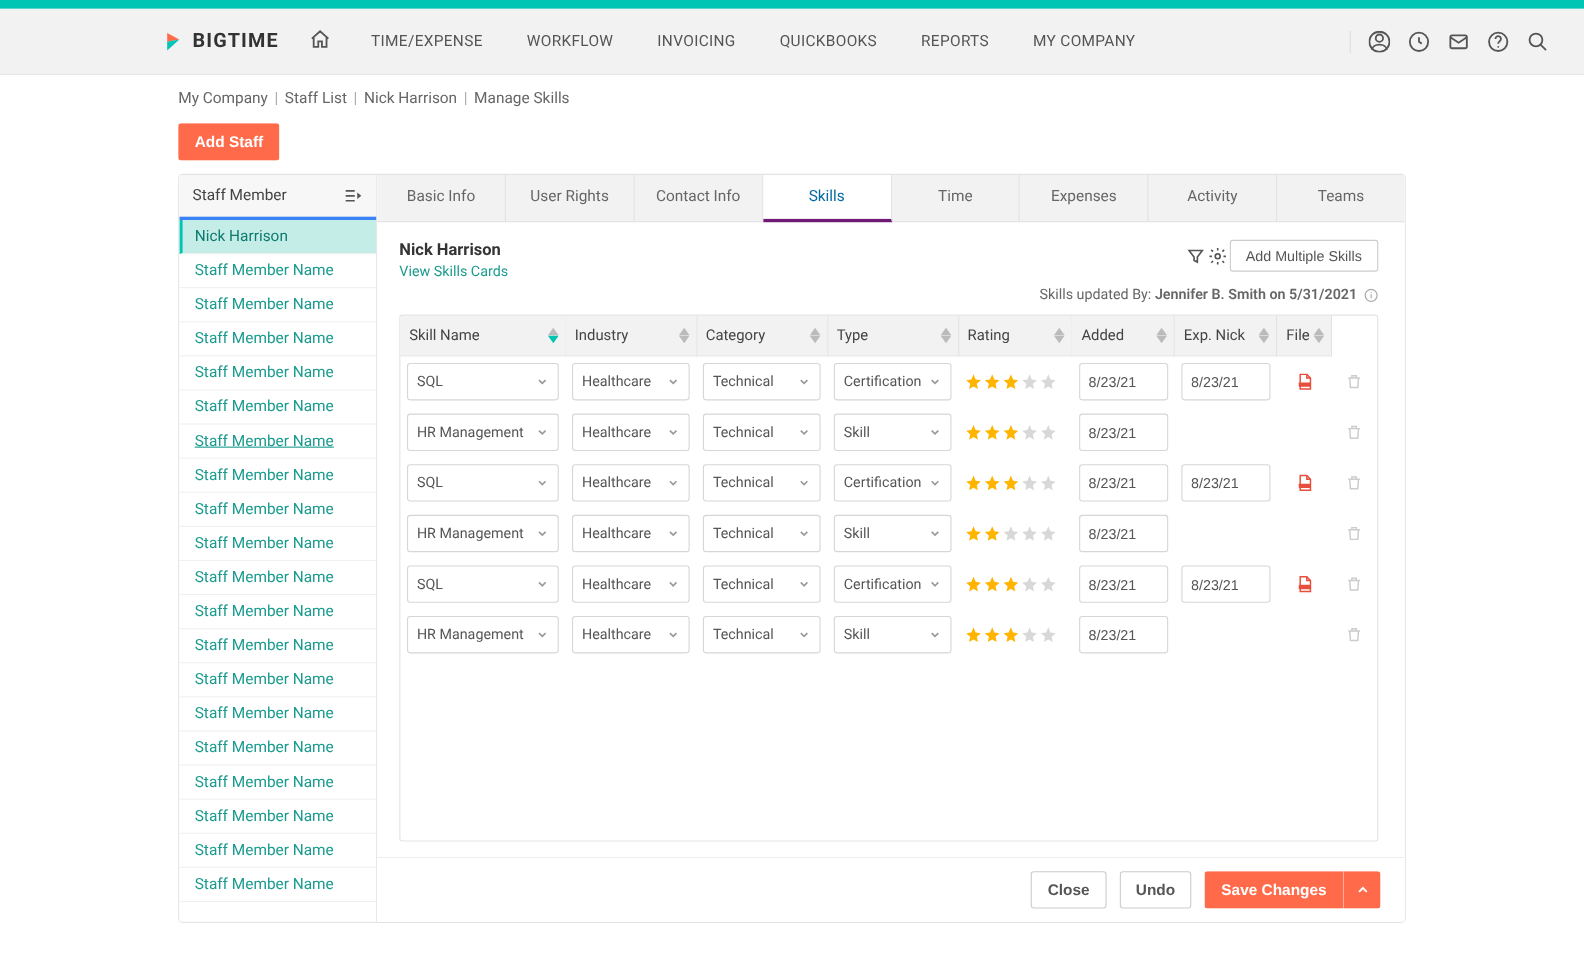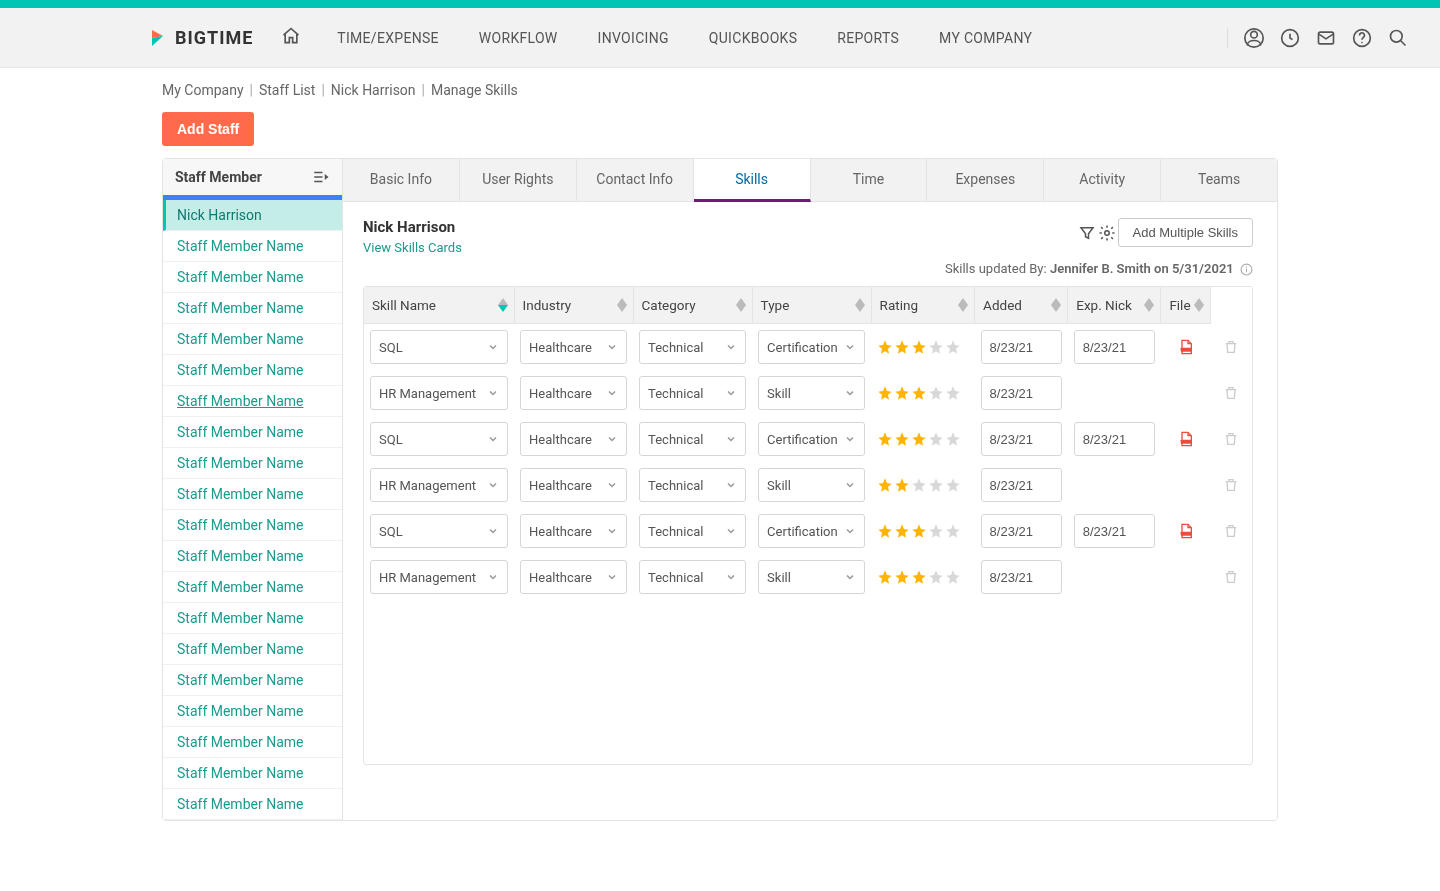--- a/index.html
+++ b/index.html
@@ -22,21 +22,21 @@
   .breadcrumb span { color: #666; }
   .breadcrumb .sep { color: #aaa; }
   .btn { display: inline-flex; align-items: center; justify-content: center; padding: 8px 14px; border-radius: 3px; font-size: 14px; cursor: pointer; border: 1px solid transparent; font-weight: bold; }
   .btn-orange { background: #ff6b4a; color: #fff; }
   .btn-outline { background: #fff; border: 1px solid #ccc; color: #555; }
 
   .workspace { display: flex; margin-top: 12px; border: 1px solid #e3e3e3; border-radius: 4px; overflow: hidden; }
   .sidebar { width: 180px; border-right: 1px solid #e3e3e3; background: #fff; }
   .sidebar-header {
     display: flex; align-items: center; justify-content: space-between;
-    padding: 12px 12px; font-weight: 700; color: #444; border-bottom: 5px solid #3b82f6;
+    padding: 12px 12px; font-weight: 400; color: #444; border-bottom: 3px solid #3b82f6;
     background: #f7f7f7; height: 41px;
   }
   .sidebar-header svg { width: 18px; height: 18px; cursor: pointer; color: #555; }
   .sidebar-list { max-height: 620px; overflow-y: auto; }
   .sidebar-list .item {
     padding: 7px 14px; color: #1a9b8e; cursor: pointer; font-size: 14px;
     border-bottom: 1px solid #f0f0f0;
   }
   .sidebar-list .item.active { background: #c5ede7; color: #0c7a6f; border-left: 3px solid #00c4b4; padding-left: 11px; }
   .sidebar-list .item.underline { text-decoration: underline; }
@@ -817,15 +817,27 @@
                         </svg>
                       </div>
                     </td>
                   </tr>
                 </tbody>
             </table>
           </div>
         </div>
       </div>
 
+      <div class="footer-bar">
+        <button class="btn btn-outline">Close</button>
+        <button class="btn btn-outline">Undo</button>
+        <div class="save-group">
+          <button class="btn btn-orange">Save Changes</button>
+          <div class="save-caret">
+              <svg>
+                <use href="#i-chev-up"></use>
+              </svg>
+            </div>
+        </div>
+      </div>
     </div>
   </div>
 </div>
 
 </body></html>

